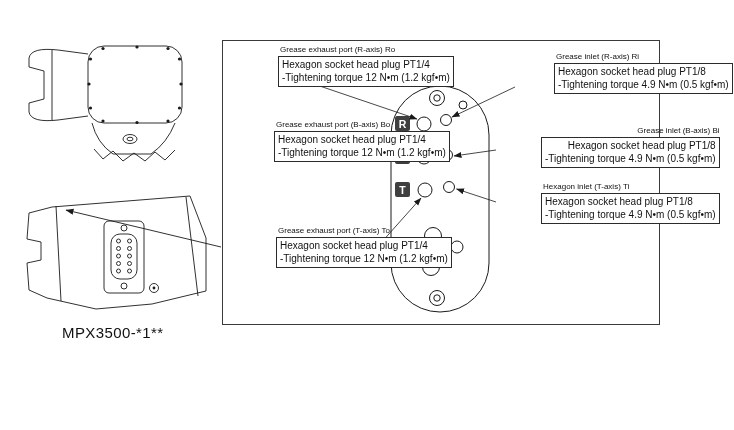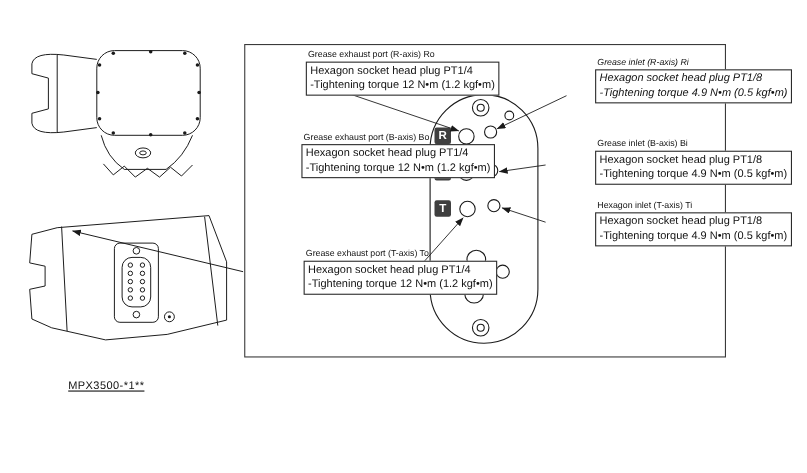--- a/index.html
+++ b/index.html
@@ -8,21 +8,21 @@
     position:relative; width:734px; height:430px; background:#fff;
     font-family:"Liberation Sans", sans-serif; color:#111; overflow:hidden;
   }
   .art { position:absolute; left:0; top:0; }
   .label { position:absolute;margin-left:44px; }
   .label-title { font-size:8px; line-height:1.35; white-space:nowrap; padding-left:2px; color:#111; }
   .label-box {
     display:inline-block; border:1px solid #2b2b2b; background:#fff;
     padding:1px 3px 2px 3px; font-size:10px; line-height:1.3; white-space:nowrap; color:#111;
   }
-  .model-label { position:absolute; left:62px; top:346px; font-size:10px; letter-spacing:0.4px; color:#111;text-decoration:underline; }
+  .model-label { position:absolute; left:62px; top:324px; font-size:15px; letter-spacing:0.4px; color:#111; }
 </style>
 </head>
 <body>
 
 <div class="canvas">
 
   <svg class="art" width="734" height="430" viewBox="0 0 734 430">
     <defs>
       <marker id="arrow" markerWidth="9" markerHeight="8" refX="7.5" refY="3" orient="auto" markerUnits="userSpaceOnUse">
         <path d="M0,0 L8,3 L0,6 Z" fill="#1a1a1a"></path>
@@ -132,37 +132,37 @@
   </svg>
 
   <div class="label" style="left:234px; top:45px;">
     <div class="label-title">Grease exhaust port  (R-axis) Ro</div>
     <div class="label-box">
       <div>Hexagon socket head plug PT1/4</div>
       <div>-Tightening torque 12 N•m (1.2 kgf•m)</div>
     </div>
   </div>
 
-  <div class="label" style="left:497px; top:52px;font-style:italic;">
+  <div class="label" style="left:510px; top:52px;">
     <div class="label-title">Grease inlet  (R-axis) Ri</div>
     <div class="label-box">
       <div>Hexagon socket head plug PT1/8</div>
       <div>-Tightening torque 4.9 N•m (0.5 kgf•m)</div>
     </div>
   </div>
 
   <div class="label" style="left:230px; top:120px;">
     <div class="label-title">Grease exhaust port  (B-axis) Bo</div>
     <div class="label-box">
       <div>Hexagon socket head plug PT1/4</div>
       <div>-Tightening torque 12 N•m (1.2 kgf•m)</div>
     </div>
   </div>
 
-  <div class="label" style="left:497px; top:126px;">
+  <div class="label" style="left:497px; top:126px;text-align:right;">
     <div class="label-title">Grease inlet  (B-axis) Bi</div>
     <div class="label-box">
       <div>Hexagon socket head plug PT1/8</div>
       <div>-Tightening torque 4.9 N•m (0.5 kgf•m)</div>
     </div>
   </div>
 
   <div class="label" style="left:497px; top:182px;">
     <div class="label-title">Hexagon inlet  (T-axis) Ti</div>
     <div class="label-box">

